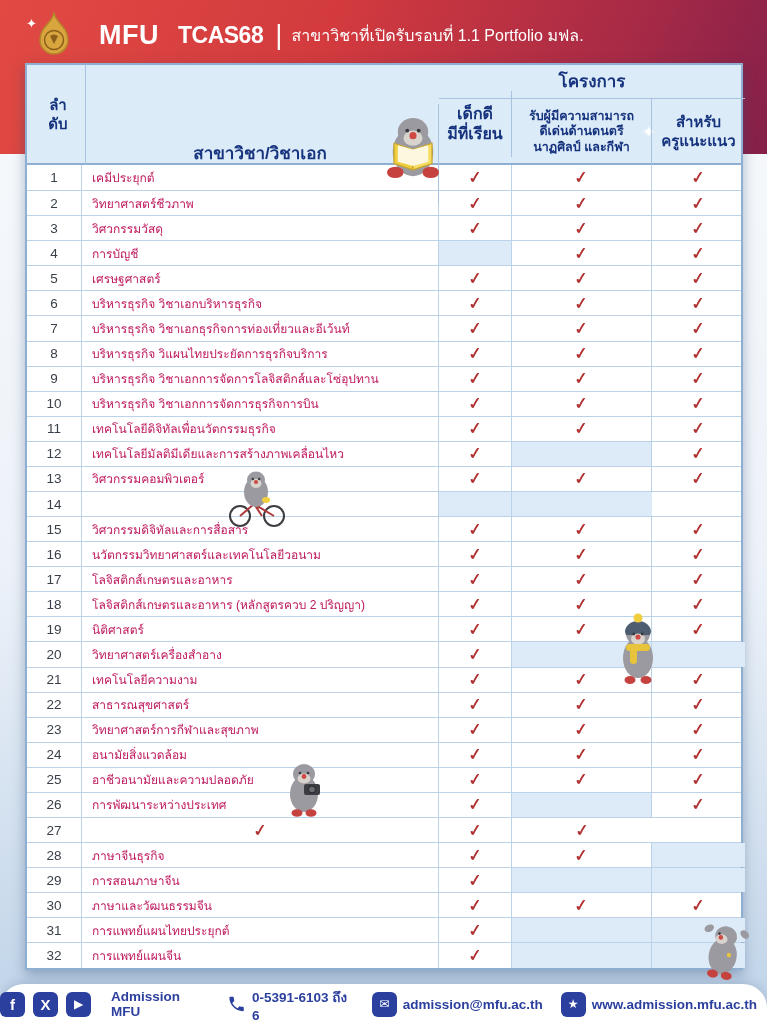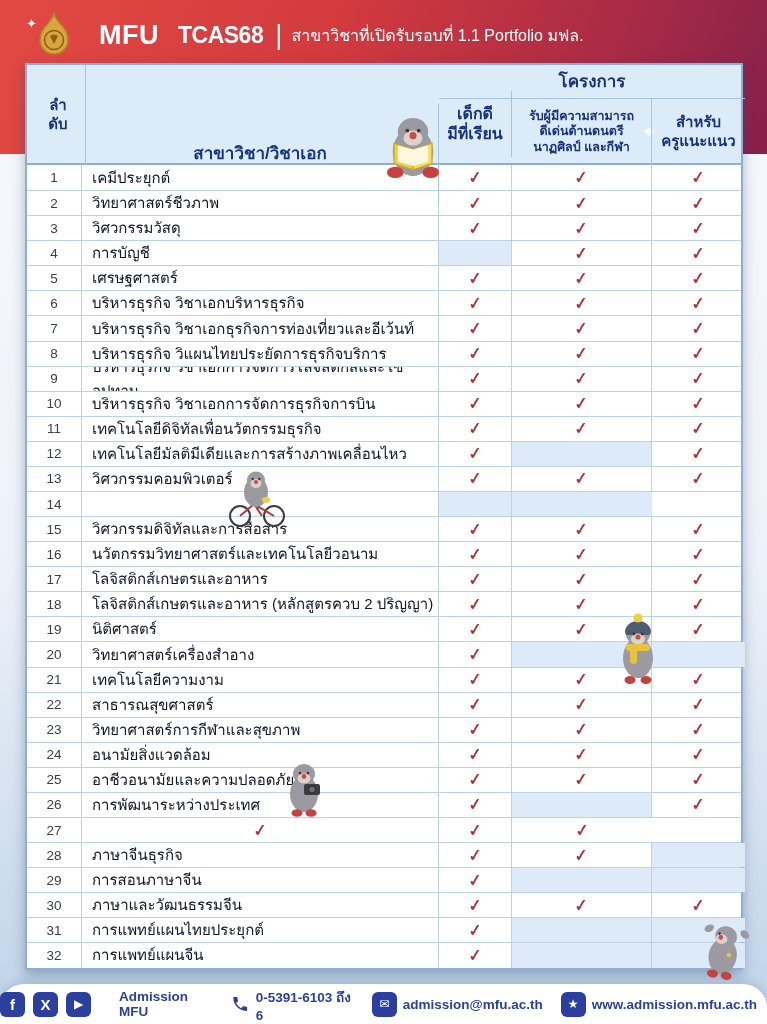--- a/index.html
+++ b/index.html
@@ -44,39 +44,39 @@
   .sparkle2 { position:absolute; right:86px; top:58px; color:#ffffff; font-size:15px;
               text-shadow:0 0 3px rgba(255,255,255,.9); }
 
   .rows { display:flex; flex-direction:column; }
   .row { display:grid; grid-template-columns:55px 357px 73px 140px 93px;
          height:25.09px; border-top:1px solid #bcd2e8; }
   .row:first-child { border-top:none; }
   .c { display:flex; align-items:center; border-right:1px solid #bcd2e8; overflow:hidden; }
   .c:last-child { border-right:none; }
   .no   { justify-content:center; font-size:13.5px; color:#3a4049; }
-  .prog { padding-left:10px; font-size:15px; color:#0f172a; }
+  .prog { padding-left:10px; font-size:12px; color:#be185d; }
   .chk  { justify-content:center; }
   .chk.empty { background:#ddeaf7; }
   .check { color:#b23434; font-size:17px; font-weight:700; transform:rotate(-6deg);
            text-shadow:.4px 0 0 #b23434; }
 
   
   .footer {
     position:absolute; left:0; right:0; bottom:0; height:40px; z-index:4;
     background:#ffffff; border-radius:24px 24px 0 0;
     display:flex; align-items:center; justify-content:center; gap:8px;
     box-shadow:0 -3px 8px rgba(60,90,130,.18);
     color:#2b3f9e; font-weight:700; font-size:13.5px;
   }
   .sq { width:25px; height:25px; border-radius:6px; background:#2b3f9e; color:#fff;
         display:flex; align-items:center; justify-content:center;
         font-weight:700; font-size:15px; flex:0 0 auto; }
   .sq.small-glyph { font-size:12px; }
-  .f-label { margin:0 10px 0 20px; }
+  .f-label { margin:0 10px 0 12px; }
   .f-item { display:flex; align-items:center; gap:6px; margin-right:10px; }
 
   
   .mascot { position:absolute; z-index:5; }
 </style>
 </head>
 <body>
 
 <div class="red-band"></div>
 

